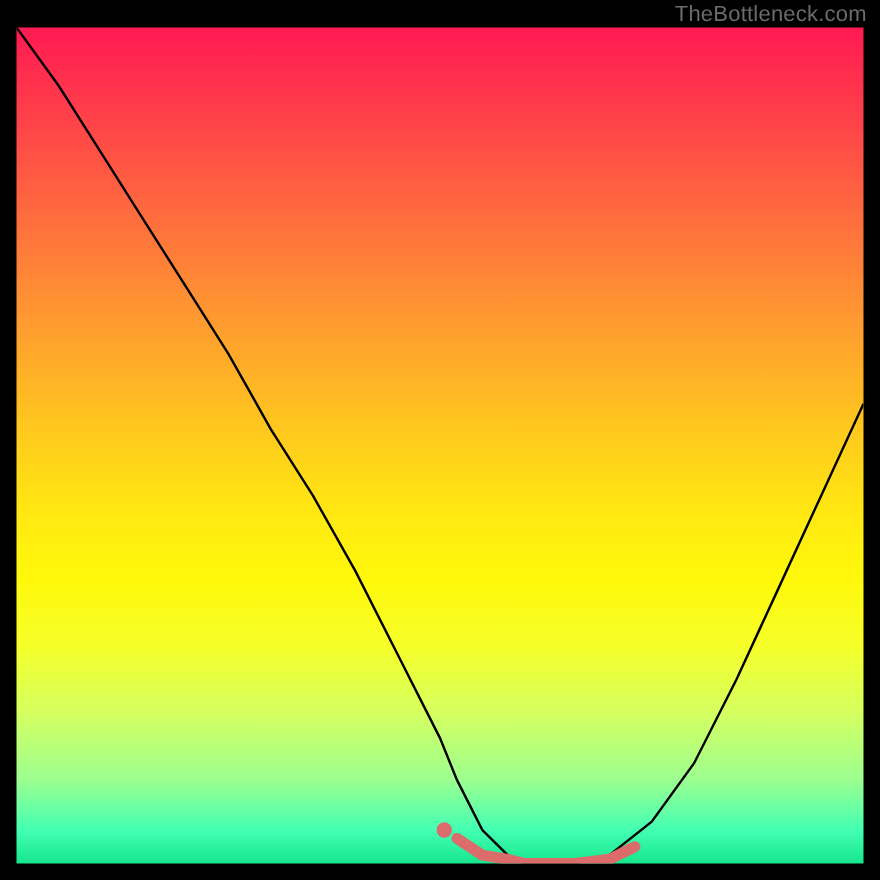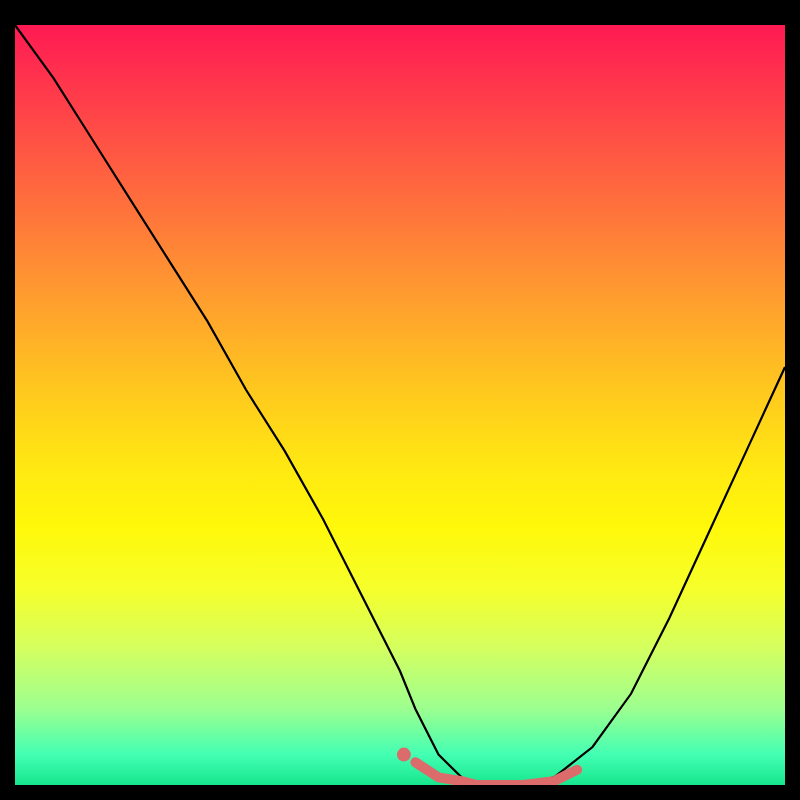--- a/index.html
+++ b/index.html
@@ -53,20 +53,21 @@
     top: 0;
     width: 770px;
     height: 760px;
     pointer-events: none;
   }
 </style>
 </head>
 <body>
 
 <div class="frame">
+  <div class="watermark">TheBottleneck.com</div>
   <div class="plot-area">
     <svg class="curve" viewBox="0 0 770 760" preserveAspectRatio="none">
       <path d="M0.0 0.0 L38.5 53.2 L77.0 114.0 L115.5 174.8 L154.0 235.6 L192.5 296.4 L231.0 364.8 L269.5 425.6 L308.0 494.0 L346.5 570.0 L385.0 646.0 L400.4 684.0 L423.5 729.6 L446.6 752.4 L462.0 760.0 L485.1 760.0 L508.2 760.0 L539.0 752.4 L577.5 722.0 L616.0 668.8 L654.5 592.8 L693.0 509.2 L731.5 425.6 L770.0 342.0" fill="none" stroke="#000000" stroke-width="2.2" id="main-path"></path>
       <path d="M400.4 737.2 L423.5 752.4 L446.6 756.2 L462.0 760.0 L485.1 760.0 L508.2 760.0 L539.0 756.2 L562.1 744.8" fill="none" stroke="#dc6b6b" stroke-width="10" stroke-linecap="round" stroke-linejoin="round" id="accent-path"></path>
       <circle r="7" fill="#dc6b6b" id="accent-dot" cx="388.9" cy="729.6"></circle>
     </svg>
   </div>
 </div>
 
 </body></html>

